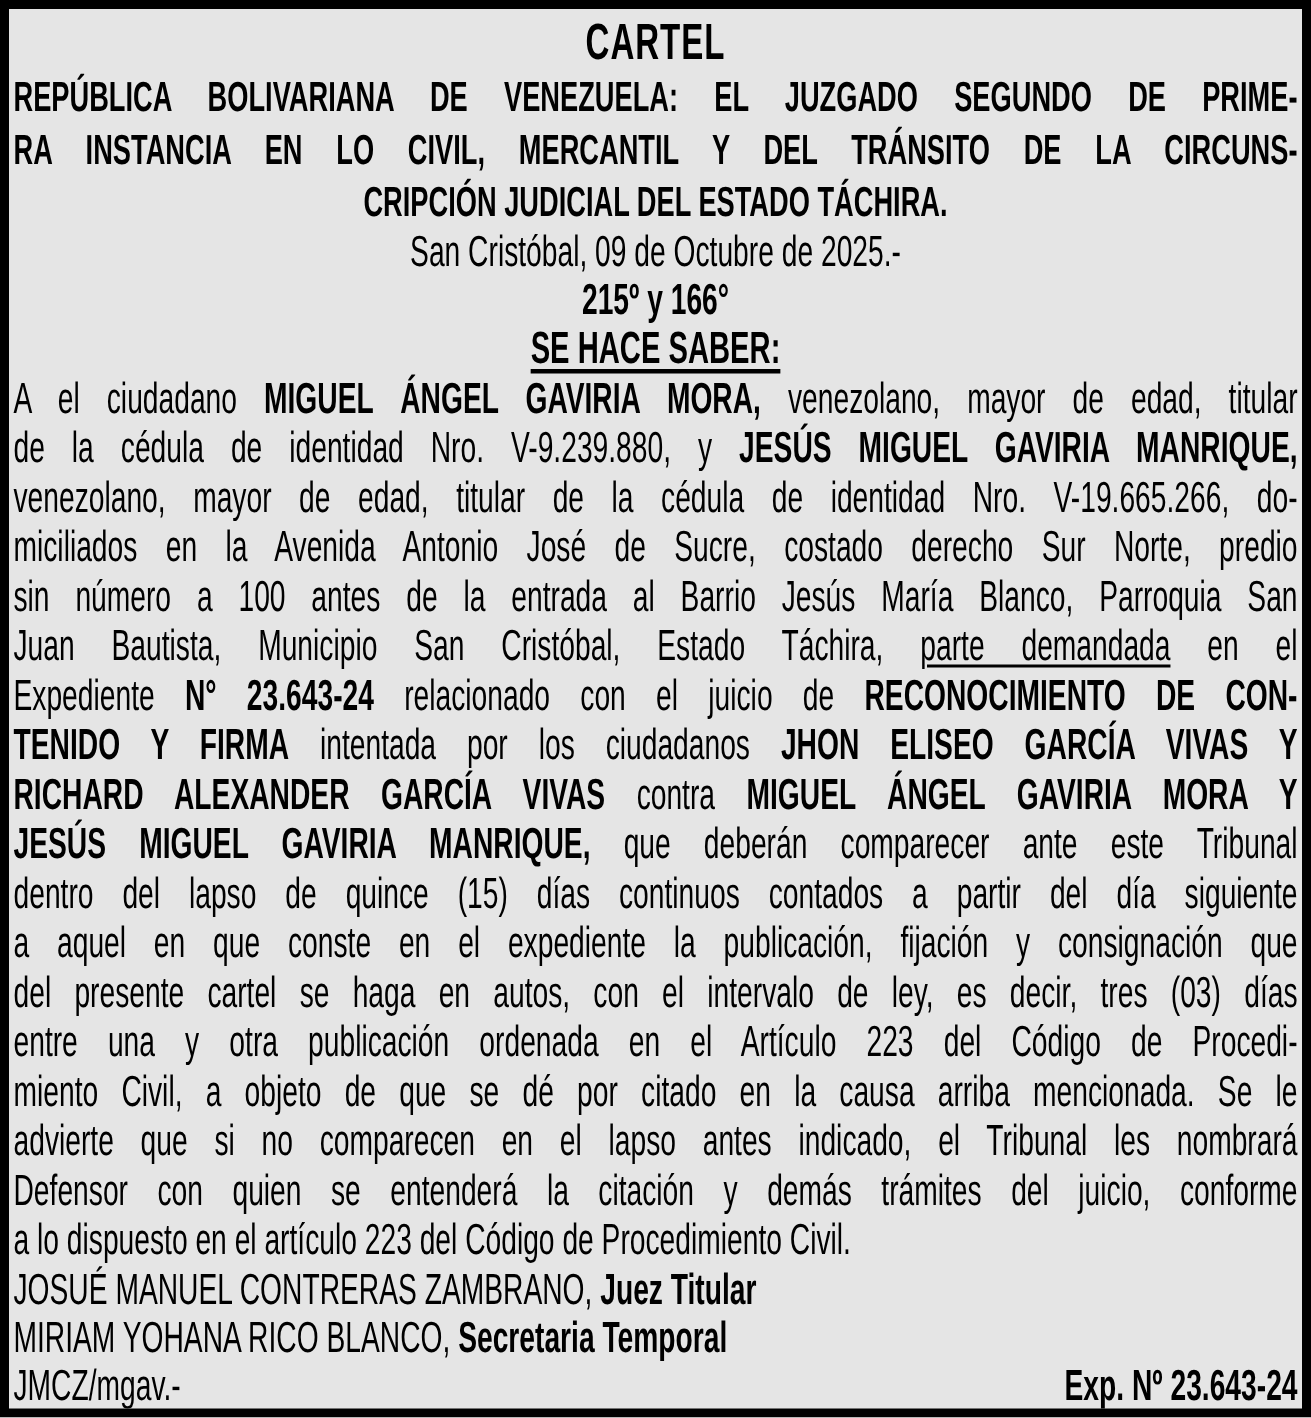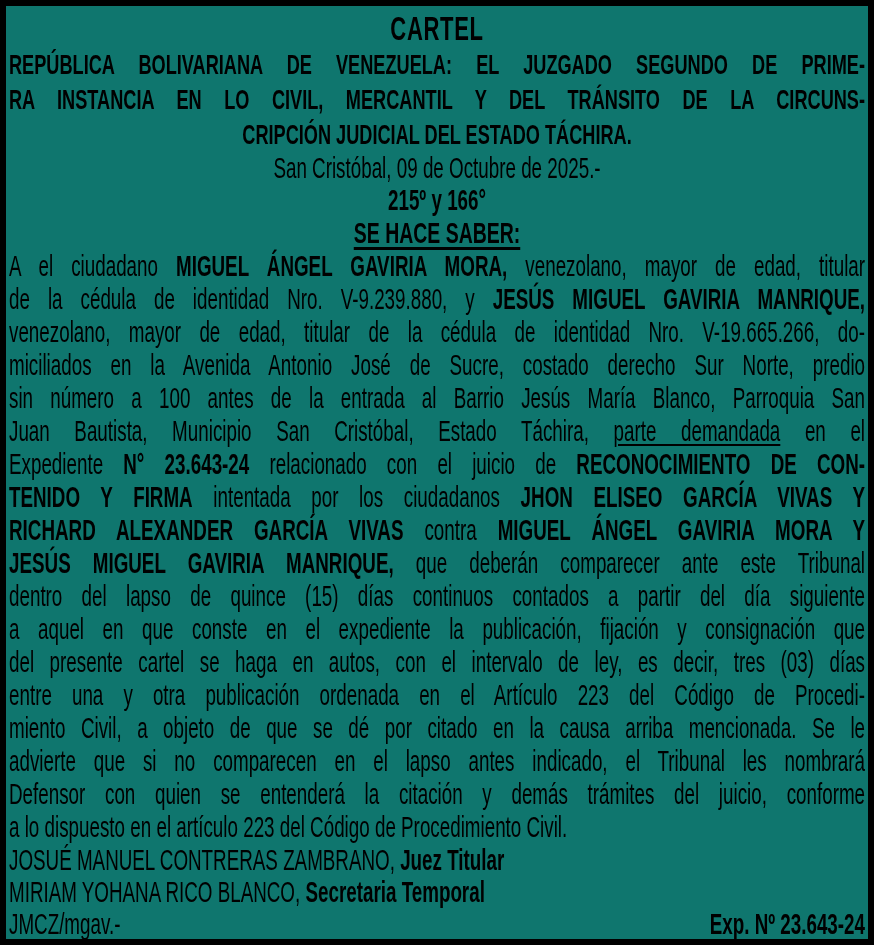--- a/index.html
+++ b/index.html
@@ -1,20 +1,20 @@
 <!DOCTYPE html>
 <html><head>
 <meta charset="utf-8">
 <style>
   html, body { margin: 0; padding: 0; background: #ffffff; }
   .sheet {
     box-sizing: border-box;
     width: 874px;
     height: 945px;
-    background: #0f766e;
+    background: #e5e5e5;
     border: 6px solid #000000;
     padding: 4px 3px 0 3px;
     overflow: hidden;
   }
   .scalewrap {
     width: 1320px;
     transform: scaleX(0.6485);
     transform-origin: 0 0;
     font-family: "Liberation Sans", sans-serif;
     color: #000000;

